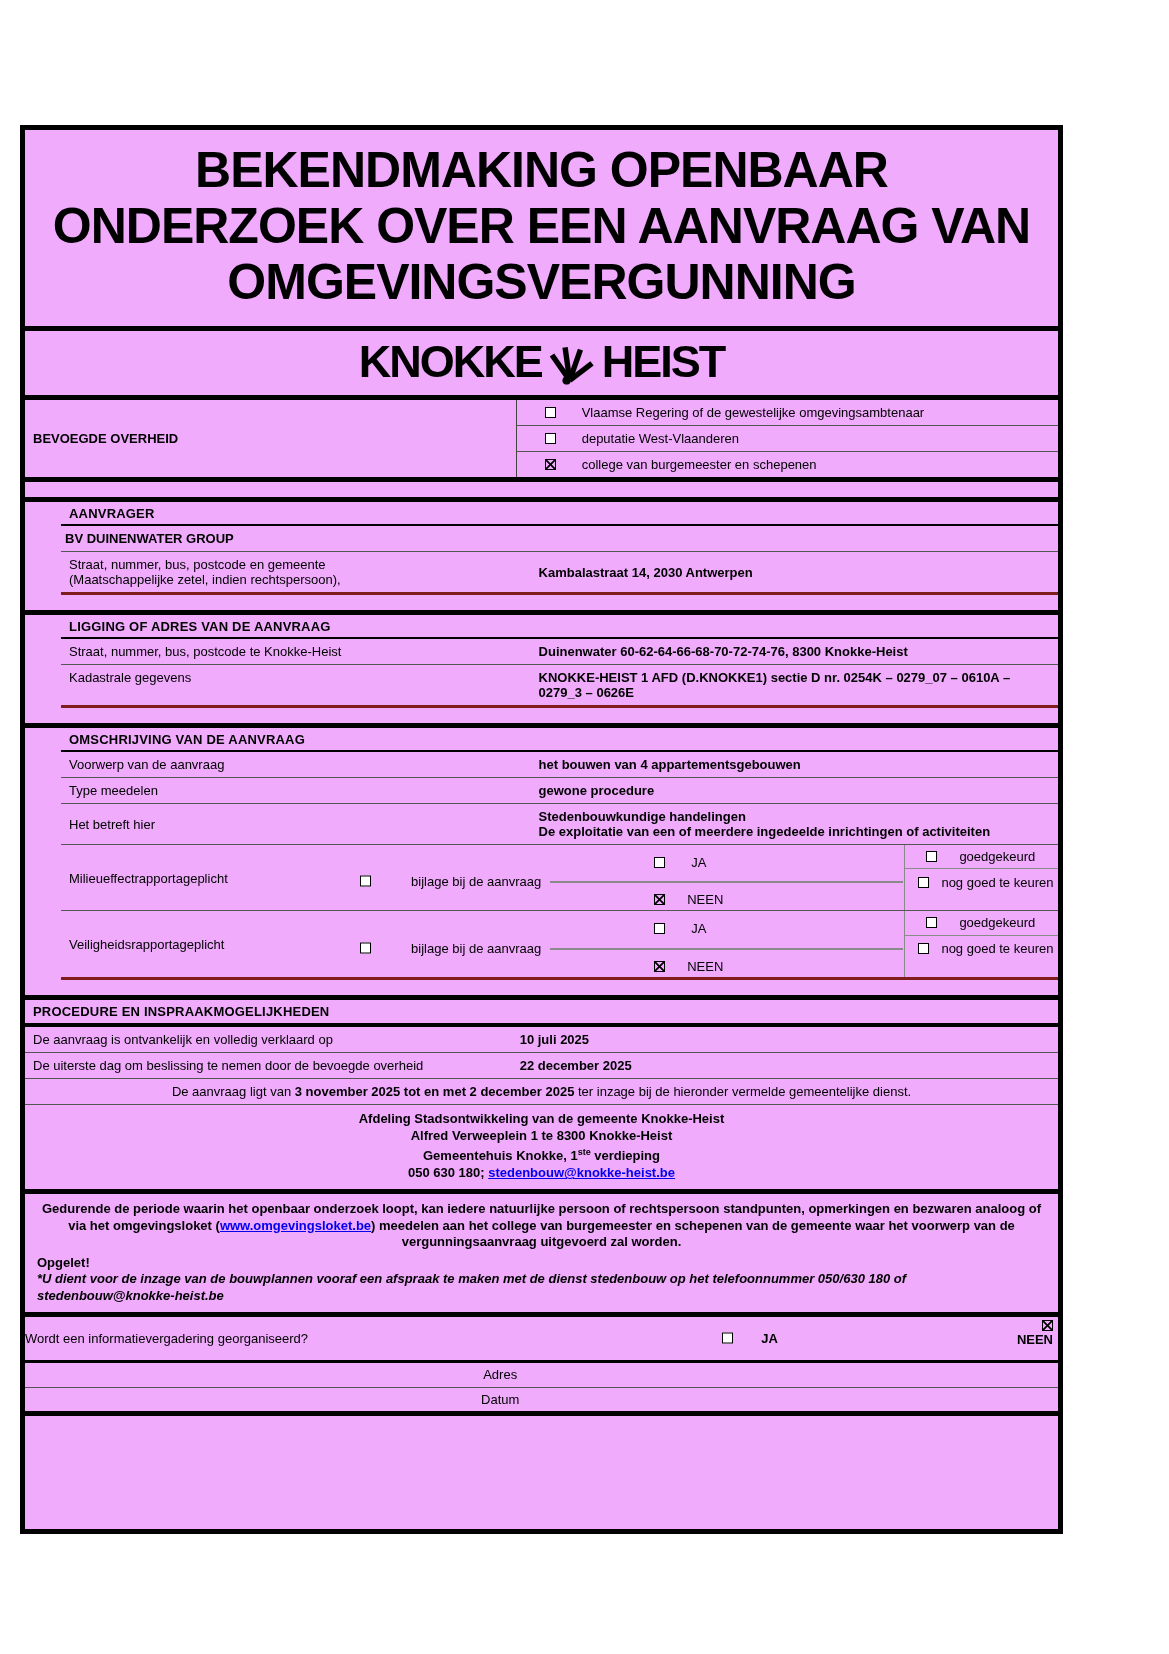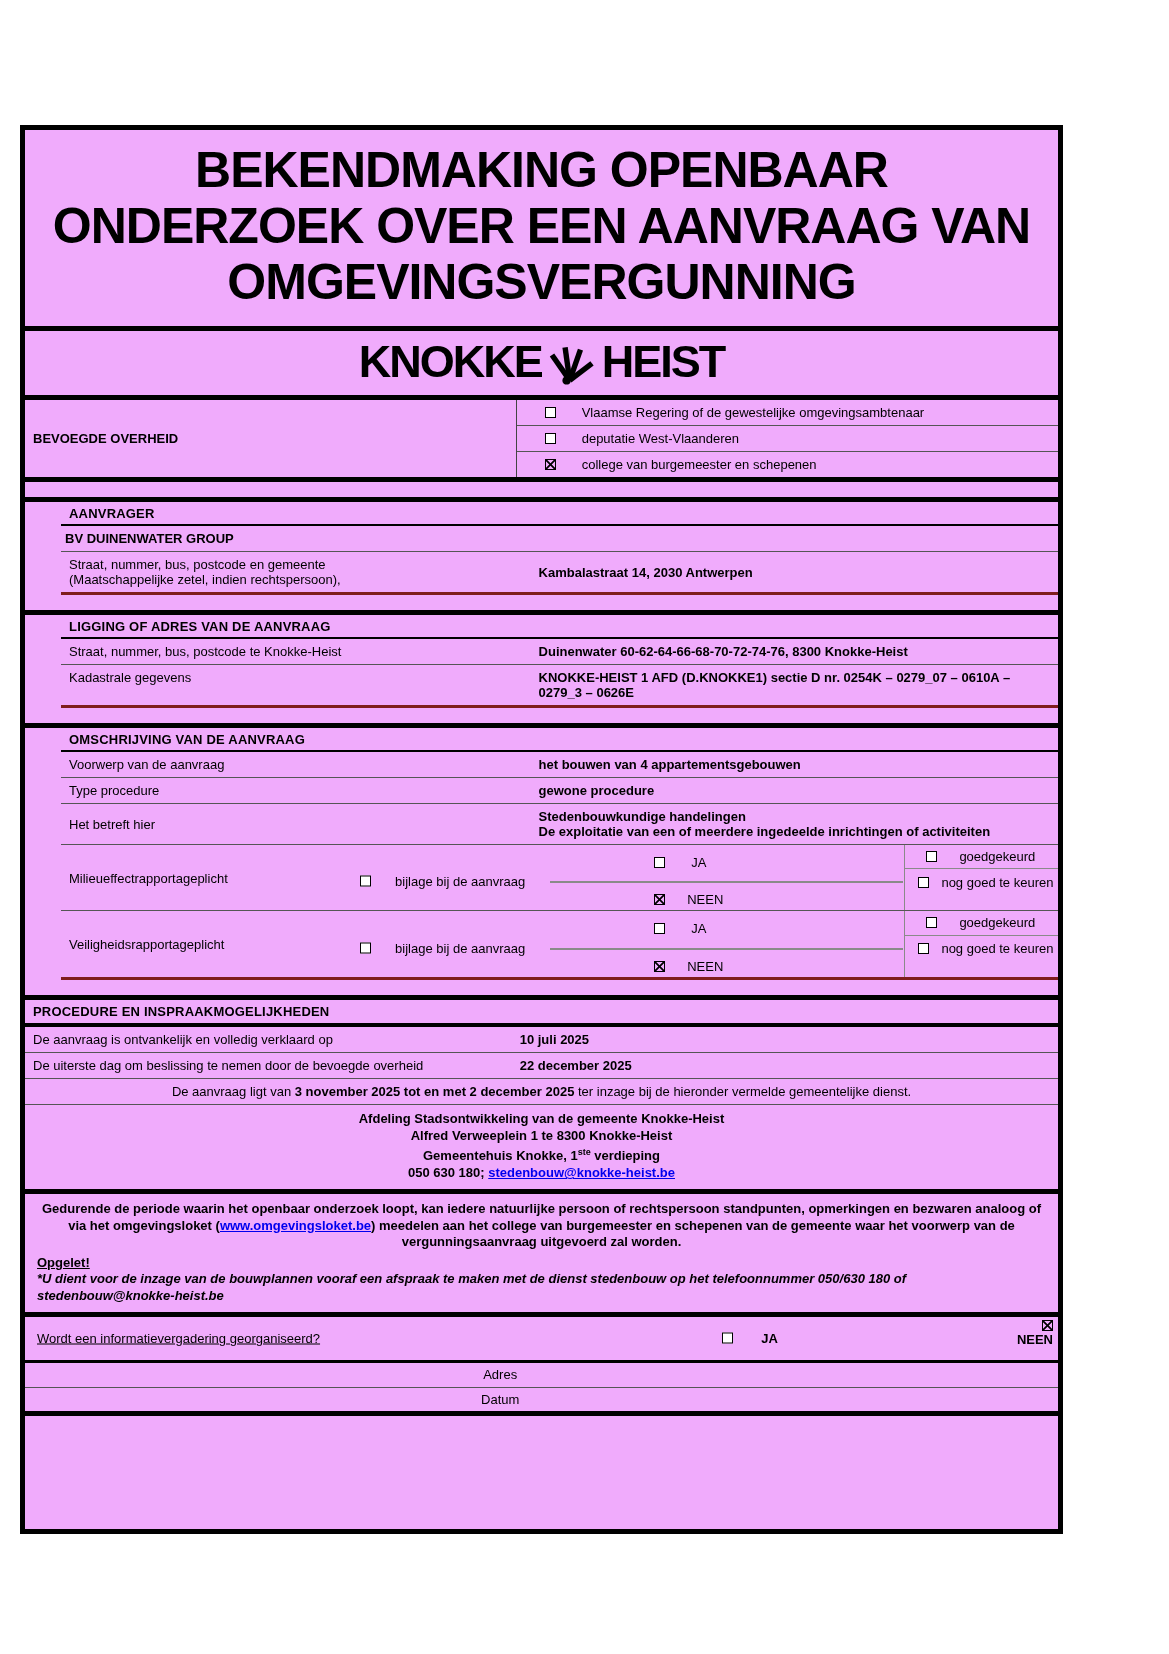--- a/index.html
+++ b/index.html
@@ -47,42 +47,42 @@
   
   .bevoegde { border-bottom:5px solid #000; }
   .bevoegde .lab { display:flex; align-items:center; font-weight:bold; }
   .optcol { width:52.5%; border-left:1px solid #444; }
   .opt { display:flex; align-items:center; gap:26px; padding:5px 8px 5px 28px; font-size:13px; min-height:25px; }
   .opt + .opt { border-top:1px solid #555; }
   
   .rap { position:relative; height:66px; font-size:13px; }
   .rap .rlabel   { position:absolute; left:8px; top:50%; transform:translateY(-50%); }
   .rap .bijlage  { position:absolute; left:30%; top:56%; transform:translateY(-50%);
-                   display:flex; align-items:center; gap:24px; }
+                   display:flex; align-items:center; gap:40px; }
   .rap .midline  { position:absolute; left:49%; width:35.5%; top:56%; height:2px; }
   .rap .ja       { position:absolute; left:59.5%; top:15%; display:flex; align-items:center; gap:26px; }
   .rap .neen     { position:absolute; left:59.5%; top:72%; display:flex; align-items:center; gap:22px; }
   .rap .vline    { position:absolute; left:84.6%; top:0; bottom:0; width:1px; }
   .rap .goed     { position:absolute; left:86.8%; top:6%;  display:flex; align-items:center; gap:22px; }
   .rap .rline    { position:absolute; left:84.6%; right:0; top:36%; height:1px; }
   .rap .nog      { position:absolute; left:86%; top:46%; display:flex; align-items:center; gap:12px; }
   
   .proc-header { font-weight:bold; font-size:13px; padding:4px 8px;
                  border-bottom:4px solid #000; letter-spacing:.2px; }
   .centerline { font-size:13px; text-align:center; padding:5px 8px; }
   .dienst { text-align:center; font-weight:bold; font-size:13px; line-height:17px;
             padding:5px 0 8px; border-bottom:5px solid #000; }
   sup { font-size:9px; vertical-align:super; }
   .bezwaar { border-bottom:5px solid #000; padding:7px 12px 8px; font-size:13px; }
   .bezwaar .par { font-weight:bold; text-align:center; line-height:16.5px; }
-  .opgelet { font-weight:bold; text-decoration:underline; margin-top:4px; }
+  .opgelet { font-weight:bold; margin-top:4px; }
   .afspraak { font-weight:bold; font-style:italic; line-height:17px; }
   
   .info-row { position:relative; height:46px; font-size:13px; border-bottom:3px solid #000; }
-  .info-row .ilabel { position:absolute; left:12px; top:50%; transform:translateY(-50%);text-decoration:underline; }
+  .info-row .ilabel { position:absolute; left:0; top:50%; transform:translateY(-50%); }
   .info-row .ja2 { position:absolute; left:67.5%; top:50%; transform:translateY(-50%);
                    display:flex; align-items:center; gap:28px; font-weight:bold; }
   .info-row .neen2 { position:absolute; right:5px; top:3px; display:flex; flex-direction:column;
                      align-items:flex-end; gap:1px; font-weight:bold; }
   .mini-row { height:24px; font-size:13px; text-align:center; padding-top:4px; padding-right:8%; }
   .mini-row + .mini-row { border-top:1px solid #555; }
   .empty-box { height:118px; border-top:5px solid #000; }
 </style>
 </head>
 <body>
@@ -160,21 +160,21 @@
 
     <div class="gap"></div>
 
     <div class="thickb">
       <div class="sec-header">OMSCHRIJVING VAN DE AANVRAAG</div>
       <div class="split row">
         <div class="lab">Voorwerp van de aanvraag</div>
         <div class="val">het bouwen van 4 appartementsgebouwen</div>
       </div>
       <div class="split row">
-        <div class="lab">Type procedure</div>
+        <div class="lab">Type meedelen</div>
         <div class="val">gewone procedure</div>
       </div>
       <div class="split row">
         <div class="lab" style="display:flex;align-items:center;">Het betreft hier</div>
         <div class="val">Stedenbouwkundige handelingen
 De exploitatie van een of meerdere ingedeelde inrichtingen of activiteiten</div>
       </div>
 
       <div class="rap row">
         <span class="rlabel">Milieueffectrapportageplicht</span>

